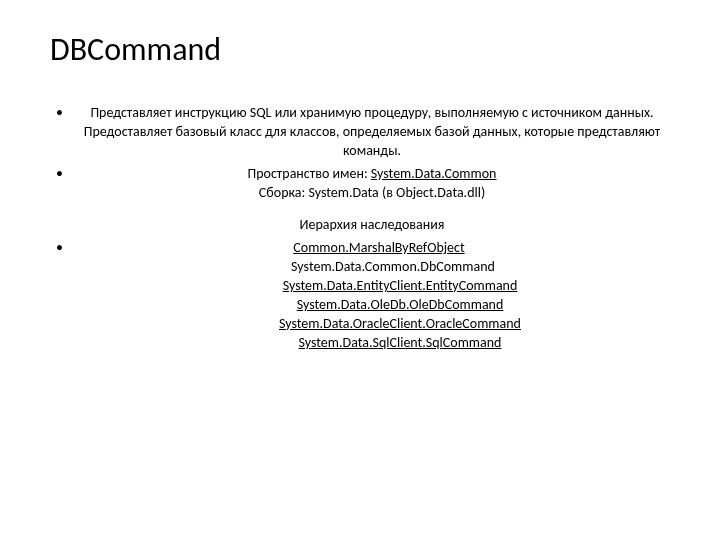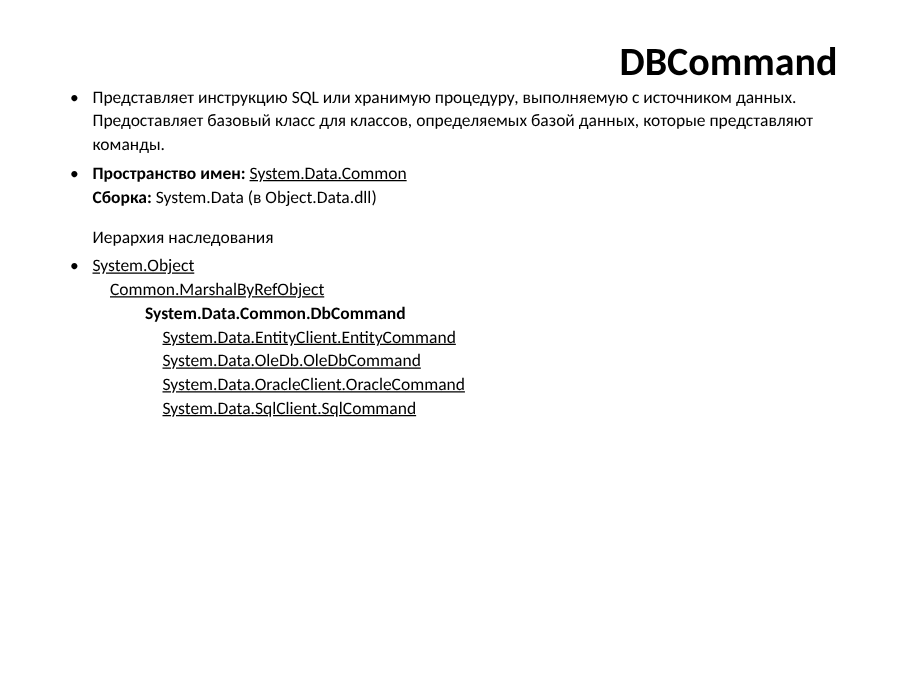--- a/index.html
+++ b/index.html
@@ -1,29 +1,30 @@
 <!DOCTYPE html>
 <html><head>
 <meta charset="utf-8">
 <style>
-  * { margin: 0; padding: 0; box-sizing: border-box; }
+  * { margin: 0; padding: 0; box-sizing: border-box; text-align: center; }
   body {
     width: 720px;
     height: 540px;
     background: #ffffff;
     font-family: Calibri, Arial, sans-serif;
     color: #000000;
     padding: 20px 50px 20px 50px;
     position: relative;
   }
   .title {
-    text-align: right;
+    text-align: left;
     font-size: 32px;
-    font-weight: 700;
+    font-weight: 400;
     margin-top: 10px;
+    margin-bottom: 35px;
     color: #000000;
   }
   .content {
     font-size: 14px;
     line-height: 1.35;
   }
   ul {
     list-style: none;
     padding-left: 0;
   }
@@ -33,32 +34,32 @@
     margin-bottom: 4px;
   }
   li::before {
     content: "•";
     position: absolute;
     left: 6px;
     top: 0;
     font-size: 14px;
     color: #000;
   }
-  .bold { font-weight: 700; }
+  .bold { font-weight: 400; }
   .link {
     color: #000000;
     text-decoration: underline;
     cursor: pointer;
   }
   .hierarchy-line {
     display: block;
   }
   .ind1 { padding-left: 14px; }
   .ind2 { padding-left: 28px; }
-  .ind3 { padding-left: 42px; font-weight: bold; }
+  .ind3 { padding-left: 42px; }
   .ind4 { padding-left: 56px; }
   .spacer { height: 14px; }
 </style>
 </head>
 <body>
 
 <h1 class="title">DBCommand</h1>
 
 <div class="content">
   <ul>
@@ -68,21 +69,20 @@
     </li>
 
     <li>
       <span class="bold">Пространство имен:  </span><span class="link">System.Data.Common</span><br>
       <span class="bold">Сборка:  </span><span>System.Data (в Object.Data.dll)</span>
       <div class="spacer"></div>
       <span>Иерархия наследования</span>
     </li>
 
     <li>
-      <span class="hierarchy-line link">System.Object</span>
       <span class="hierarchy-line link ind1">Common.MarshalByRefObject</span>
       <span class="hierarchy-line ind3">System.Data.Common.DbCommand</span>
       <span class="hierarchy-line link ind4">System.Data.EntityClient.EntityCommand</span>
       <span class="hierarchy-line link ind4">System.Data.OleDb.OleDbCommand</span>
       <span class="hierarchy-line link ind4">System.Data.OracleClient.OracleCommand</span>
       <span class="hierarchy-line link ind4">System.Data.SqlClient.SqlCommand</span>
     </li>
 
   </ul>
 </div>

